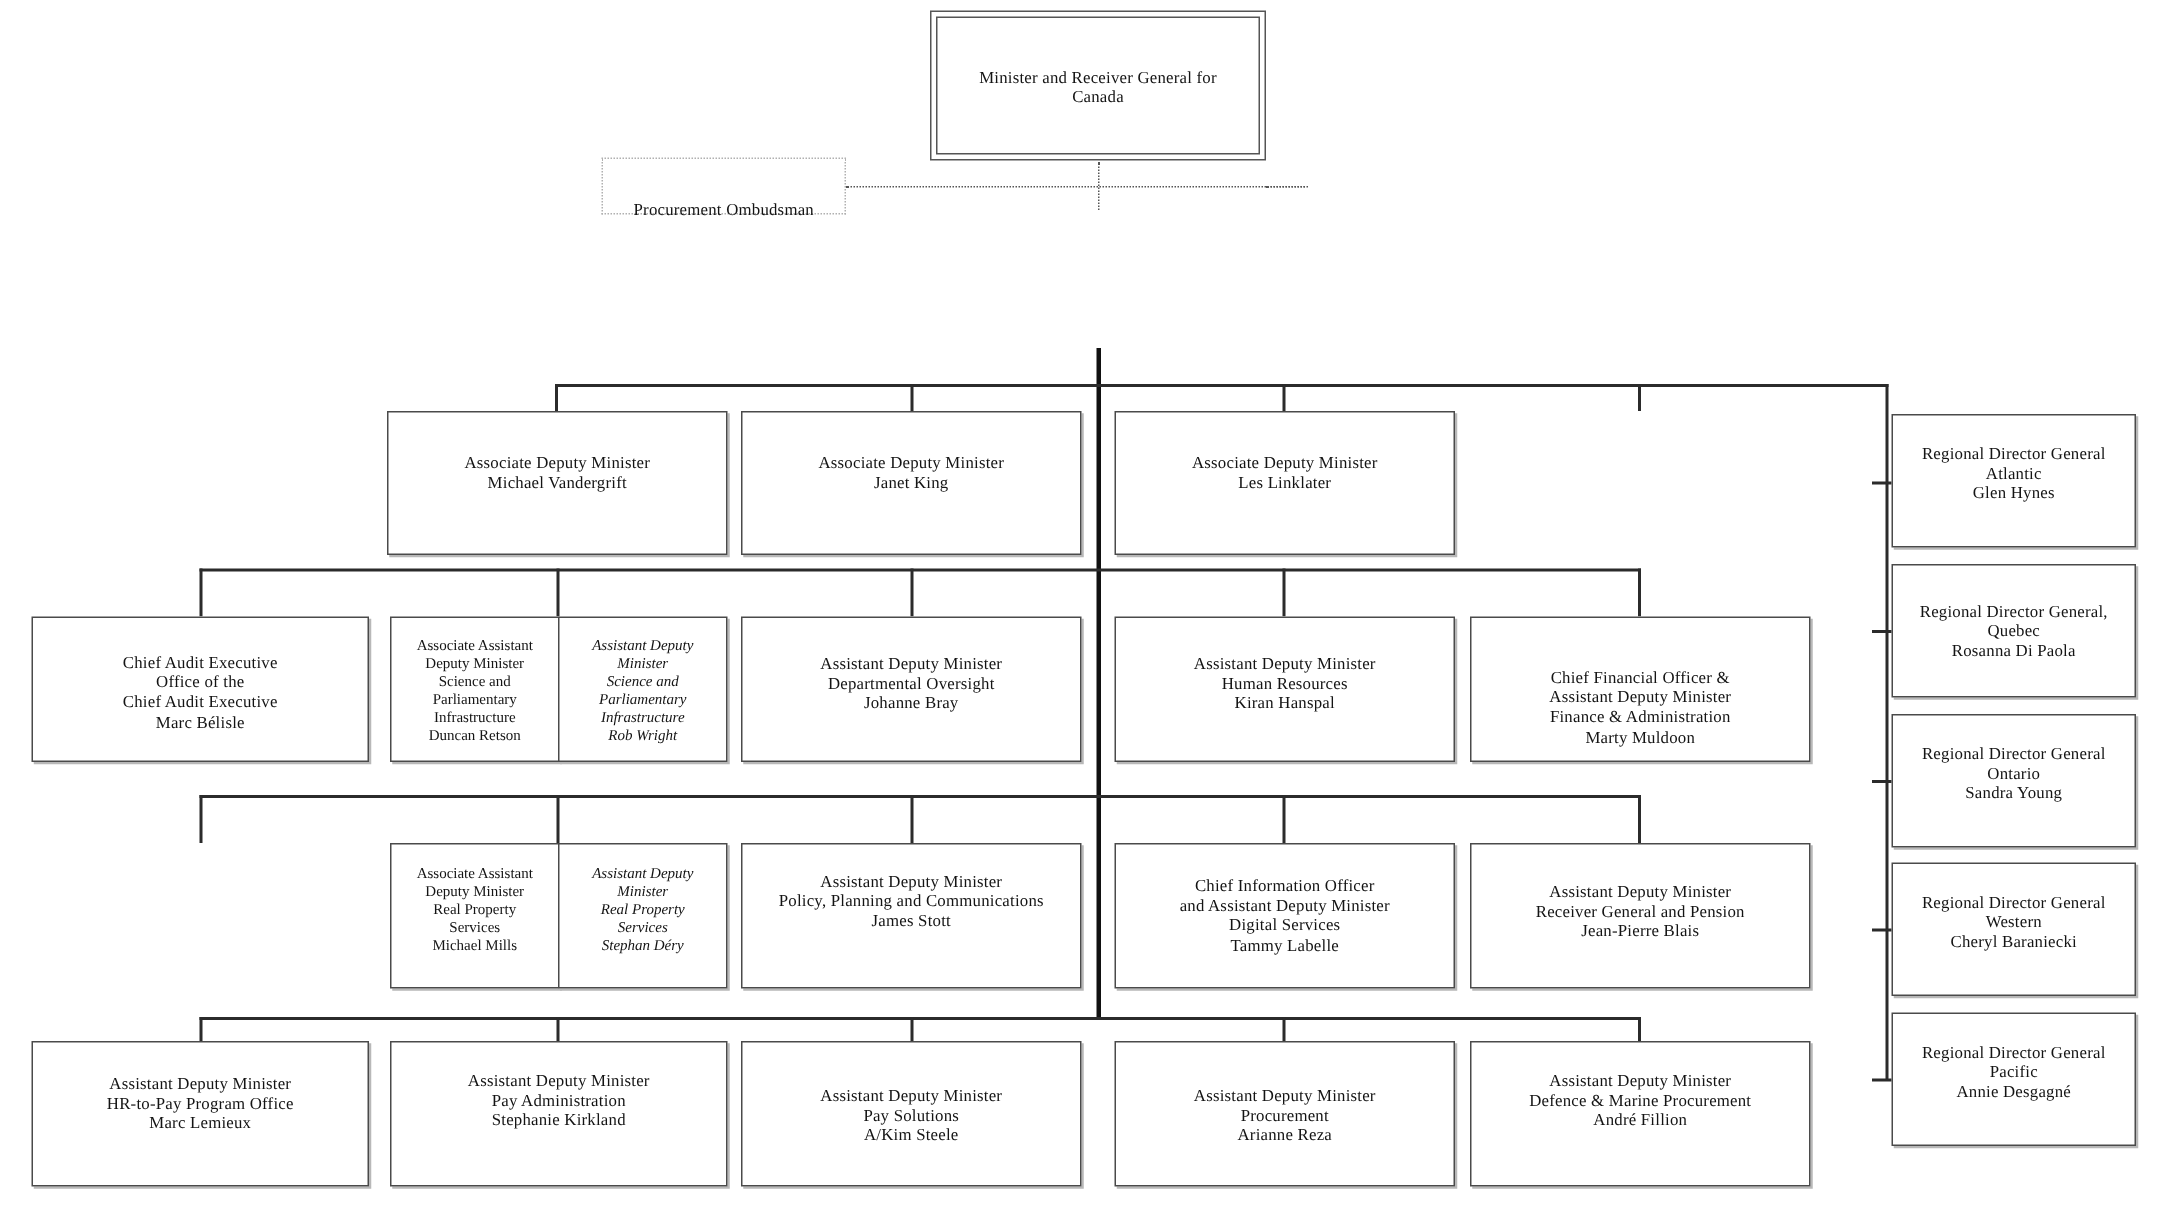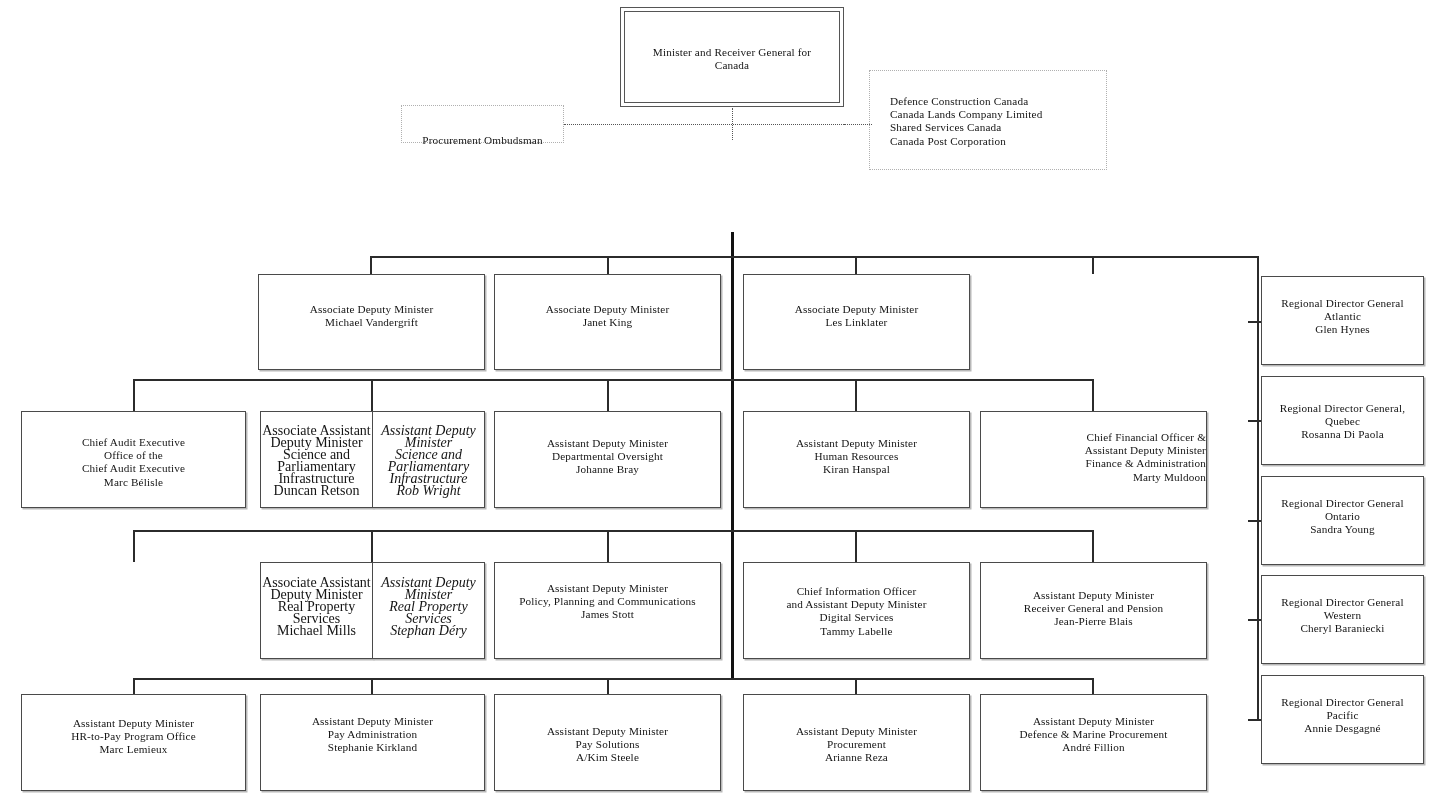--- a/index.html
+++ b/index.html
@@ -81,21 +81,21 @@
   }
   .splitwrap > .pane + .pane {
     margin-left: -1px;
     font-style: italic;
   }
   .splitwrap .txt {
     position: absolute;
     left: 0;
     right: 0;
     text-align: center;
-    font-size: 14px;
+    font-size: 10px;
     line-height: 12px;
     white-space: pre-line;
     color: #141414;
   }
   
   .ln {
     position: absolute;
     background: #2b2b2b;
   }
   .ln.thick { background: #111111; }
@@ -120,26 +120,20 @@
       <span class="txt" style="top:34px;">Minister and Receiver General for
 Canada</span>
     </div>
   </div>
 
 
   <div class="box dotted" style="left:401px; top:105px; width:163px; height:38px;">
     <span class="txt" style="position:absolute; left:0; right:0; top:12px;margin-top:16px;">Procurement Ombudsman</span>
   </div>
 
-  <div class="box dotted leftalign" style="left:869px; top:70px; width:238px; height:100px;">
-    <span class="txt" style="position:absolute; left:20px; right:8px; top:24px; text-align:left;">Defence Construction Canada
-Canada Lands Company Limited
-Shared Services Canada
-Canada Post Corporation</span>
-  </div>
 
   <div class="dot-h" style="left:564px; top:124px; width:306px;"></div>
   <div class="dot-v" style="left:732px; top:108px; height:32px;"></div>
 
   <div class="dot-h" style="left:844px; top:124px; width:28px;"></div>
 
   <div class="ln thick" style="left:731px; top:232px; width:3px; height:447px;"></div>
 
   <div class="ln" style="left:370px; top:256px; width:889px; height:2px;"></div>
 
@@ -203,21 +197,21 @@
 Johanne Bray</span>
   </div>
 
   <div class="box" style="left:743px; top:411px; width:227px; height:97px;">
     <span class="txt" style="position:absolute; left:0; right:0; top:25px;">Assistant Deputy Minister
 Human Resources
 Kiran Hanspal</span>
   </div>
 
   <div class="box" style="left:980px; top:411px; width:227px; height:97px;">
-    <span class="txt" style="position:absolute; left:0; right:0; top:19px;text-align:right;">Chief Financial Officer &amp;
+    <span class="txt" style="position:absolute; left:0; right:0; top:34px;">Chief Financial Officer &amp;
 Assistant Deputy Minister
 Finance &amp; Administration
 Marty Muldoon</span>
   </div>
 
   <div class="ln" style="left:133px; top:530px; width:961px; height:2px;"></div>
 
   <div class="ln" style="left:133px; top:530px; width:2px; height:32px;"></div>
   <div class="ln" style="left:371px; top:530px; width:2px; height:32px;"></div>
   <div class="ln" style="left:607px; top:530px; width:2px; height:32px;"></div>

